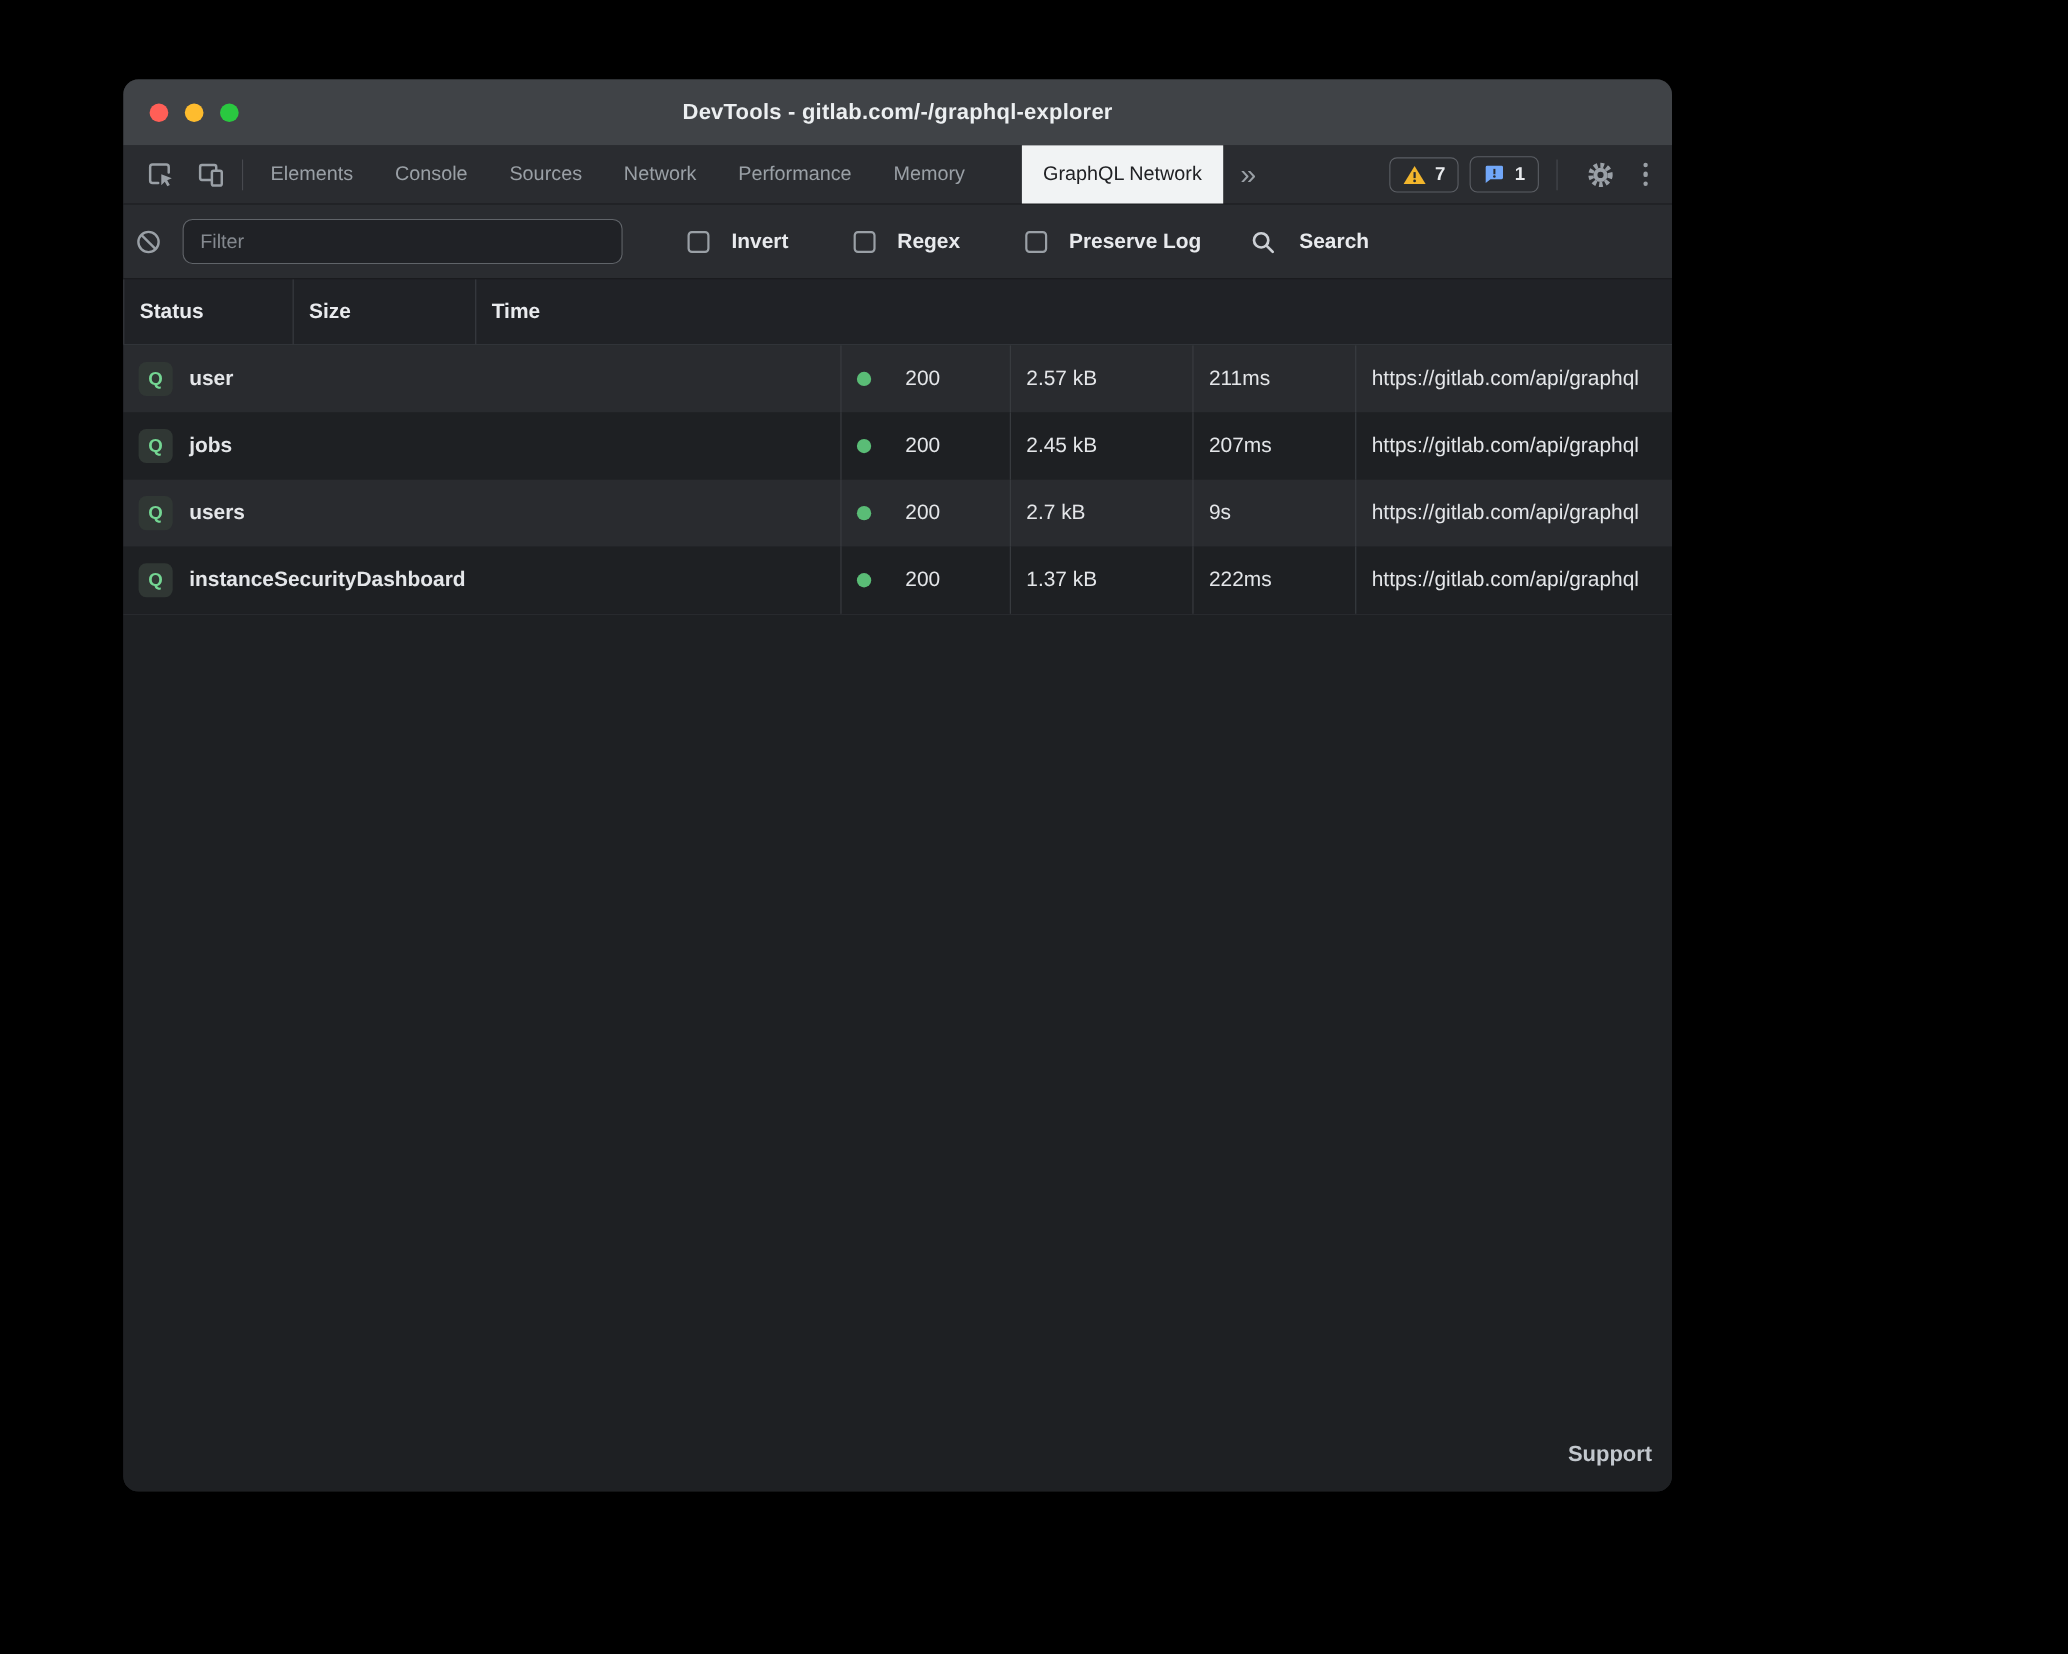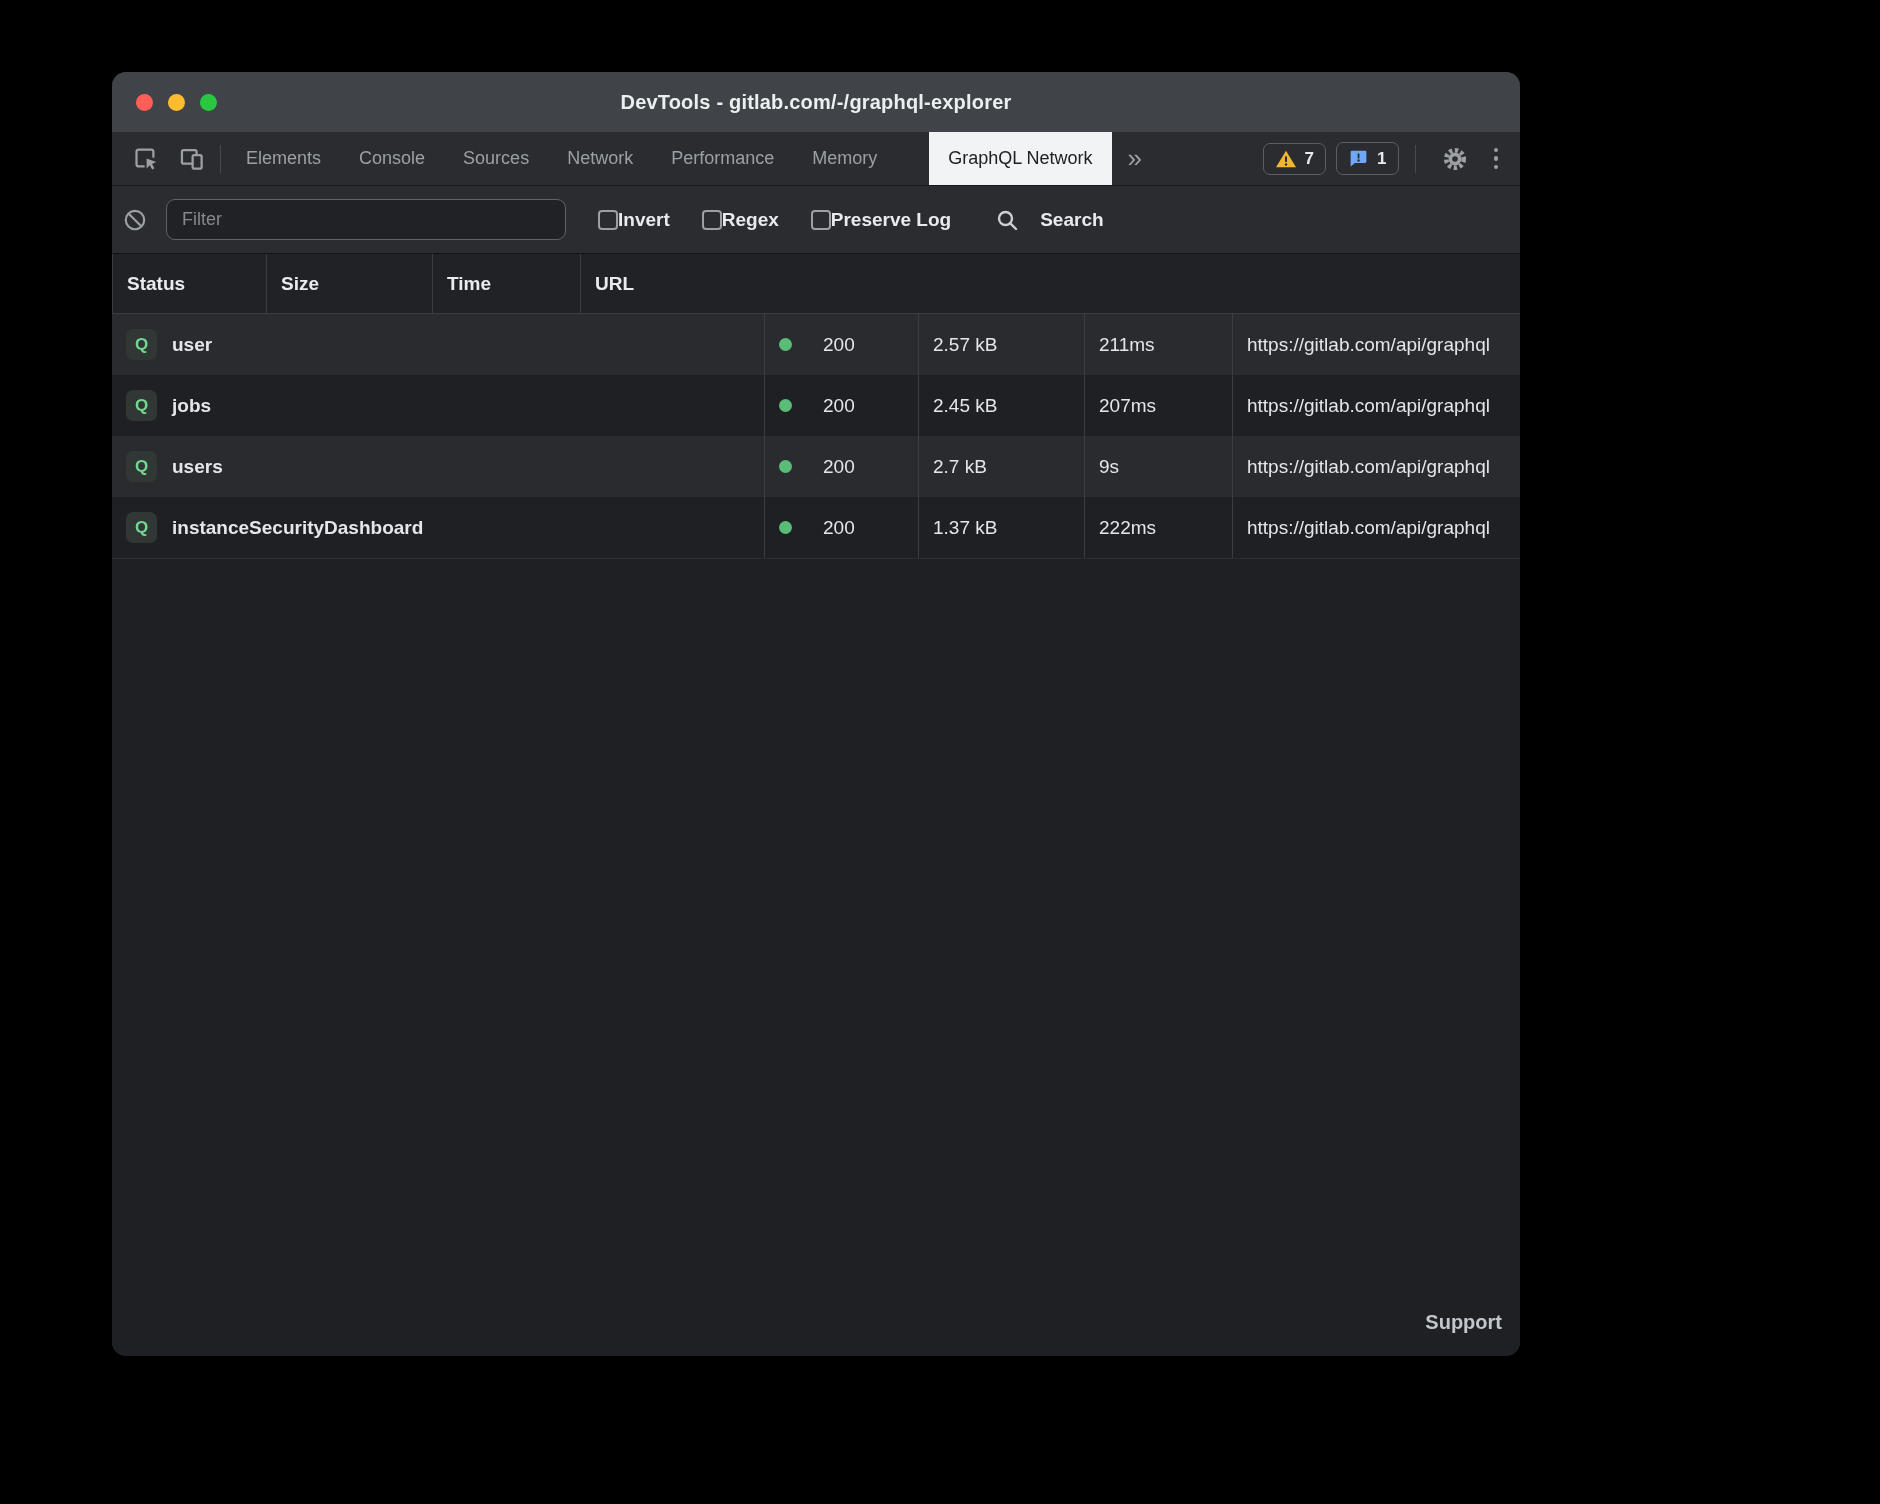--- a/index.html
+++ b/index.html
@@ -95,21 +95,21 @@
     margin-left: 18px;
     background: #202226;
     border: 1px solid #606469;
     border-radius: 9px;
     color: #e8eaed; font-size: 18px;
     font-family: "Liberation Sans", sans-serif;
     padding: 0 15px;
     outline: none;
   }
   .filter-input::placeholder { color: #84898f; }
-  .check-group { display: flex; align-items: center; gap: 0; margin-left: 32px; cursor: pointer; }
+  .check-group { display: flex; align-items: center; gap: 20px; margin-left: 59px; cursor: pointer; }
   .checkbox {
     width: 20px; height: 20px;
     border: 2px solid #9aa0a6; border-radius: 4px;
     background: transparent; flex: 0 0 auto;
   }
   .check-label { color: #e8eaed; font-size: 19px; font-weight: 600; white-space: nowrap; }
   .search-group { display: flex; align-items: center; gap: 21px; margin-left: 44px; cursor: pointer; }
 
   
   .table-header {
@@ -255,21 +255,20 @@
         <line x1="15.3" y1="15.3" x2="21" y2="21" stroke="#ccd0d5" stroke-width="2.4" stroke-linecap="round"></line>
       </svg>
       <span class="check-label">Search</span>
     </div>
   </div>
 
   <div class="table-header">
     <div class="th col-status">Status</div>
     <div class="th col-size">Size</div>
     <div class="th col-time">Time</div>
-    <div class="th col-url">URL</div>
   </div>
 
   <div class="rows">
 
     <div class="row">
       <div class="cell qcell col-qm">
         <span class="qbadge">Q</span>
         <span>user</span>
       </div>
       <div class="cell col-status">

